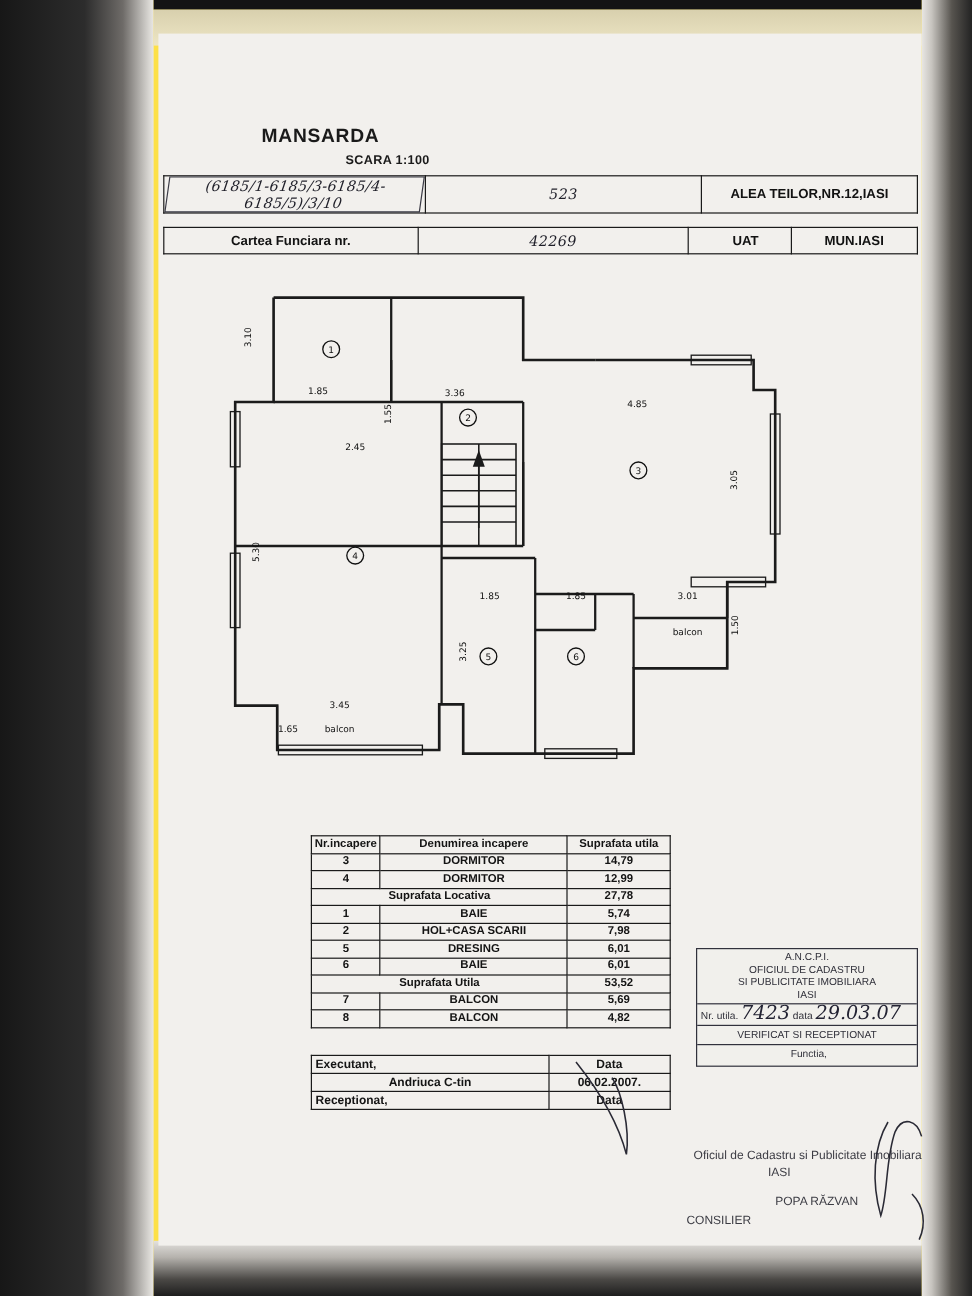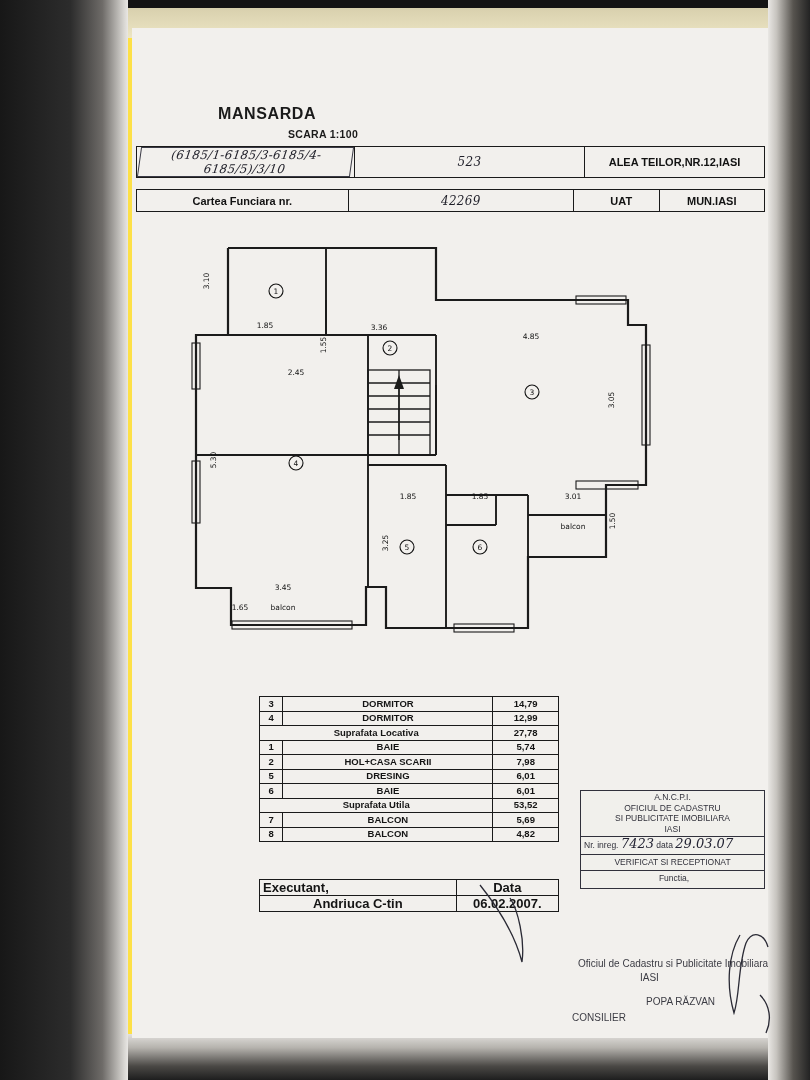--- a/index.html
+++ b/index.html
@@ -135,21 +135,21 @@
   .rc3 { width: 80px; }
   .sumrow td {
     font-weight: bold;
   }
   
   .etable {
     position: absolute;
     left: 259px; top: 879px;
     width: 300px;
     border-collapse: collapse;
-    font-size: 13px;
+    font-size: 10px;
     color: #141414;
   }
   .etable td {
     border: 1.1px solid #1a1a1a;
     height: 14px;
     padding: 0 3px;
     font-weight: bold;
   }
   .etable .lbl { text-align: left; }
   .etable .val { text-align: center; }
@@ -172,21 +172,21 @@
   }
   .stamp .row-inreg {
     text-align: left;
     padding-left: 3px;
     position: relative;
     height: 13px;
   }
   .stamp .hwnum {
     font-family: "DejaVu Serif", serif;
     font-style: italic;
-    font-size: 13px;
+    font-size: 16px;
     color: #232333;
   }
   .stamp .functia {
     text-align: center;
     padding-left: 3px;
   }
   
   .office {
     position: absolute;
     font-size: 10px;
@@ -331,20 +331,25 @@
         <text x="147" y="365" text-anchor="middle">3.45</text>
         <text x="104" y="385" text-anchor="middle">1.65</text>
         <text x="437" y="304" text-anchor="middle">balcon</text>
         <text x="147" y="385" text-anchor="middle">balcon</text>
       </g>
     </svg>
   </div>
 
   <table class="rtable">
     <tbody>
+        <tr>
+      <td class="rc1">Nr.incapere</td>
+      <td class="rc2">Denumirea incapere</td>
+      <td class="rc3">Suprafata utila</td>
+    </tr>
     <tr>
       <td>3</td>
       <td>DORMITOR</td>
       <td>14,79</td>
     </tr>
     <tr>
       <td>4</td>
       <td>DORMITOR</td>
       <td>12,99</td>
     </tr>
@@ -391,32 +396,36 @@
 
   <table class="etable">
     <tbody>
         <tr>
       <td class="lbl" style="width:202px;">Executant,</td>
       <td class="val" style="width:98px;">Data</td>
     </tr>
     <tr>
       <td class="val">Andriuca C-tin</td>
       <td class="val">06.02.2007.</td>
+    </tr>
+    <tr>
+      <td class="lbl">Receptionat,</td>
+      <td class="val">Data</td>
     </tr>
   </tbody>
     </table>
 
   <div class="stamp">
     <div class="ln">A.N.C.P.I.</div>
     <div>OFICIUL DE CADASTRU</div>
     <div>SI PUBLICITATE IMOBILIARA</div>
     <div>IASI</div>
     <div class="stamp-sep"></div>
     <div class="row-inreg">
-      <span>Nr. inreg.</span>
+      <span>Nr. utila.</span>
       <span class="hwnum">7423</span>
       <span>data</span>
       <span class="hwnum">29.03.07</span>
     </div>
     <div class="stamp-sep"></div>
     <div>VERIFICAT SI RECEPTIONAT</div>
     <div class="stamp-sep"></div>
     <div class="functia">Functia,</div>
   </div>
 

